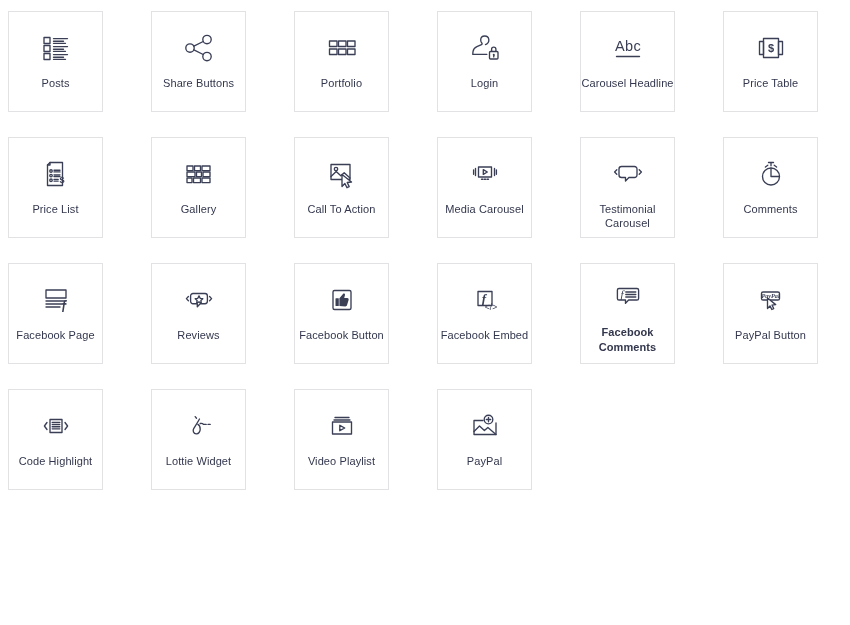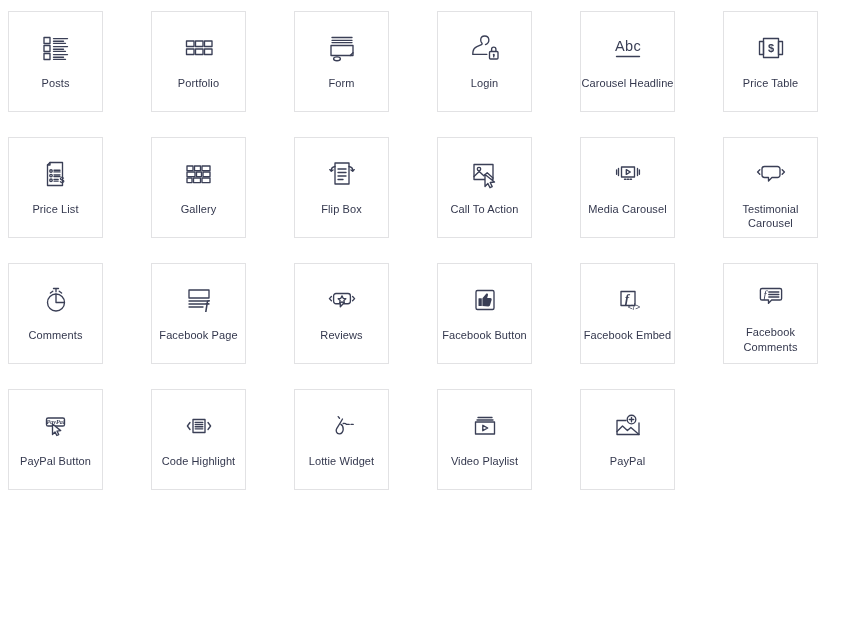--- a/index.html
+++ b/index.html
@@ -42,21 +42,21 @@
   .ico svg{display:block;overflow:visible;}
   .lbl{
     font-size:11px;
     line-height:13.5px;
     color:#33374d;
     text-align:center;
     letter-spacing:.1px;
     max-width:110px;
     font-weight:400;
   }
-  .card.two-line .lbl{line-height:15px;}
+  .card.two-line .lbl{line-height:15px;font-weight:bold;}
 </style>
 </head>
 <body>
 
 <div id="grid">
     <div class="card">
       <span class="ico">
         <svg width="34" height="30" viewBox="0 0 34 30">
   <rect x="5" y="4.5" width="6" height="6" style="fill:none;stroke:currentColor;stroke-width:1.35;stroke-linecap:round;stroke-linejoin:round"></rect>
   <rect x="5" y="12.5" width="6" height="6" style="fill:none;stroke:currentColor;stroke-width:1.35;stroke-linecap:round;stroke-linejoin:round"></rect>
@@ -64,40 +64,40 @@
   <path d="M14.5 5.6h14M14.5 8.2h10M14.5 10.3h12" style="fill:none;stroke:currentColor;stroke-width:1.35;stroke-linecap:round;stroke-linejoin:round"></path>
   <path d="M14.5 13.6h14M14.5 16.2h10M14.5 18.3h12" style="fill:none;stroke:currentColor;stroke-width:1.35;stroke-linecap:round;stroke-linejoin:round"></path>
   <path d="M14.5 21.6h14M14.5 24.2h10M14.5 26.3h12" style="fill:none;stroke:currentColor;stroke-width:1.35;stroke-linecap:round;stroke-linejoin:round"></path>
 </svg>
       </span>
       <span class="lbl">Posts</span>
     </div>
     <div class="card">
       <span class="ico">
         <svg width="34" height="30" viewBox="0 0 34 30">
+  <circle cx="8" cy="15" r="4.2" style="fill:none;stroke:currentColor;stroke-width:1.35;stroke-linecap:round;stroke-linejoin:round"></circle>
+  <circle cx="25" cy="6.5" r="4.2" style="fill:none;stroke:currentColor;stroke-width:1.35;stroke-linecap:round;stroke-linejoin:round"></circle>
+  <circle cx="25" cy="23.5" r="4.2" style="fill:none;stroke:currentColor;stroke-width:1.35;stroke-linecap:round;stroke-linejoin:round"></circle>
+  <path d="M11.9 13.2 21.2 8.5M11.9 16.8 21.2 21.5" style="fill:none;stroke:currentColor;stroke-width:1.35;stroke-linecap:round;stroke-linejoin:round"></path>
+</svg>
+      </span>
+      <span class="lbl">Share Buttons</span>
+    </div>
+    <div class="card">
+      <span class="ico">
+        <svg width="34" height="30" viewBox="0 0 34 30">
   <rect x="4.5" y="8" width="7.5" height="5.5" style="fill:none;stroke:currentColor;stroke-width:1.35;stroke-linecap:round;stroke-linejoin:round"></rect>
   <rect x="13.5" y="8" width="7.5" height="5.5" style="fill:none;stroke:currentColor;stroke-width:1.35;stroke-linecap:round;stroke-linejoin:round"></rect>
   <rect x="22.5" y="8" width="7.5" height="5.5" style="fill:none;stroke:currentColor;stroke-width:1.35;stroke-linecap:round;stroke-linejoin:round"></rect>
   <rect x="4.5" y="16" width="7.5" height="5.5" style="fill:none;stroke:currentColor;stroke-width:1.35;stroke-linecap:round;stroke-linejoin:round"></rect>
   <rect x="13.5" y="16" width="7.5" height="5.5" style="fill:none;stroke:currentColor;stroke-width:1.35;stroke-linecap:round;stroke-linejoin:round"></rect>
   <rect x="22.5" y="16" width="7.5" height="5.5" style="fill:none;stroke:currentColor;stroke-width:1.35;stroke-linecap:round;stroke-linejoin:round"></rect>
 </svg>
       </span>
       <span class="lbl">Portfolio</span>
-    </div>
-    <div class="card">
-      <span class="ico">
-        <svg width="34" height="30" viewBox="0 0 34 30">
-  <path d="M7 4.5h20M7 7.3h20M7 9.6h20" style="fill:none;stroke:currentColor;stroke-width:1.35;stroke-linecap:round;stroke-linejoin:round"></path>
-  <path d="M6 12.5h22v10H6z" style="fill:none;stroke:currentColor;stroke-width:1.35;stroke-linecap:round;stroke-linejoin:round"></path>
-  <path d="M25.2 22.5 28 19.7" style="fill:none;stroke:currentColor;stroke-width:1.35;stroke-linecap:round;stroke-linejoin:round"></path>
-  <ellipse cx="12" cy="25.8" rx="3.4" ry="1.9" style="fill:none;stroke:currentColor;stroke-width:1.35;stroke-linecap:round;stroke-linejoin:round"></ellipse>
-</svg>
-      </span>
-      <span class="lbl">Form</span>
     </div>
     <div class="card">
       <span class="ico">
         <svg width="34" height="30" viewBox="0 0 34 30">
   <path d="M17.5 11.6c2.4-1 3.6-3 3.3-5.2-.3-2-1.9-3.4-4-3.4-2.4 0-4.1 1.7-4.1 4 0 1.2.4 2.2 1.1 3 .5.6.4 1.3-.3 1.6l-4.6 2.1c-2.3 1-3.6 2.6-3.9 5-.1.9-.2 1.8-.2 2.7h14" style="fill:none;stroke:currentColor;stroke-width:1.35;stroke-linecap:round;stroke-linejoin:round"></path>
   <rect x="21.5" y="18.5" width="8.5" height="7.5" rx="1" style="fill:none;stroke:currentColor;stroke-width:1.35;stroke-linecap:round;stroke-linejoin:round"></rect>
   <path d="M23.6 18.4v-2.1a2.15 2.15 0 0 1 4.3 0v2.1" style="fill:none;stroke:currentColor;stroke-width:1.35;stroke-linecap:round;stroke-linejoin:round"></path>
   <circle cx="25.75" cy="21.7" r="1" style="fill:currentColor;stroke:none"></circle>
   <path d="M25.75 22.3v1.6" style="fill:none;stroke:currentColor;stroke-width:1.35;stroke-linecap:round;stroke-linejoin:round"></path>
 </svg>
@@ -150,31 +150,20 @@
   <rect x="5" y="19" width="5" height="4.6" style="fill:none;stroke:currentColor;stroke-width:1.35;stroke-linecap:round;stroke-linejoin:round"></rect>
   <rect x="11.5" y="19" width="7" height="4.6" style="fill:none;stroke:currentColor;stroke-width:1.35;stroke-linecap:round;stroke-linejoin:round"></rect>
   <rect x="20" y="19" width="8" height="4.6" style="fill:none;stroke:currentColor;stroke-width:1.35;stroke-linecap:round;stroke-linejoin:round"></rect>
 </svg>
       </span>
       <span class="lbl">Gallery</span>
     </div>
     <div class="card">
       <span class="ico">
         <svg width="34" height="30" viewBox="0 0 34 30">
-  <rect x="10" y="4" width="14" height="21" style="fill:none;stroke:currentColor;stroke-width:1.35;stroke-linecap:round;stroke-linejoin:round"></rect>
-  <path d="M13 10h8M13 13.5h8M13 17h8M13 20.5h5" style="fill:none;stroke:currentColor;stroke-width:1.35;stroke-linecap:round;stroke-linejoin:round"></path>
-  <path d="M10 7.5C7 8 6 10 6.3 12.3M6.3 12.3 4.8 10.6M6.3 12.3 8 11" style="fill:none;stroke:currentColor;stroke-width:1.35;stroke-linecap:round;stroke-linejoin:round"></path>
-  <path d="M24 7.5c3 .5 4 2.5 3.7 4.8M27.7 12.3l1.5-1.7M27.7 12.3 26 11" style="fill:none;stroke:currentColor;stroke-width:1.35;stroke-linecap:round;stroke-linejoin:round"></path>
-</svg>
-      </span>
-      <span class="lbl">Flip Box</span>
-    </div>
-    <div class="card">
-      <span class="ico">
-        <svg width="34" height="30" viewBox="0 0 34 30">
   <rect x="6" y="5.5" width="19" height="15" style="fill:none;stroke:currentColor;stroke-width:1.35;stroke-linecap:round;stroke-linejoin:round"></rect>
   <circle cx="11" cy="10" r="1.7" style="fill:none;stroke:currentColor;stroke-width:1.35;stroke-linecap:round;stroke-linejoin:round"></circle>
   <path d="M6 17.5l5.2-5 4.6 4.3 3.4-3 5.8 5.2" style="fill:none;stroke:currentColor;stroke-width:1.35;stroke-linecap:round;stroke-linejoin:round"></path>
   <path d="M17 15.5v12l2.9-3 2.1 4.2 2.2-1.1-2-4.1 4.3-.5z" style="fill:#fff;stroke:currentColor;stroke-width:1.35;stroke-linejoin:round"></path>
 </svg>
       </span>
       <span class="lbl">Call To Action</span>
     </div>
     <div class="card">
       <span class="ico">

